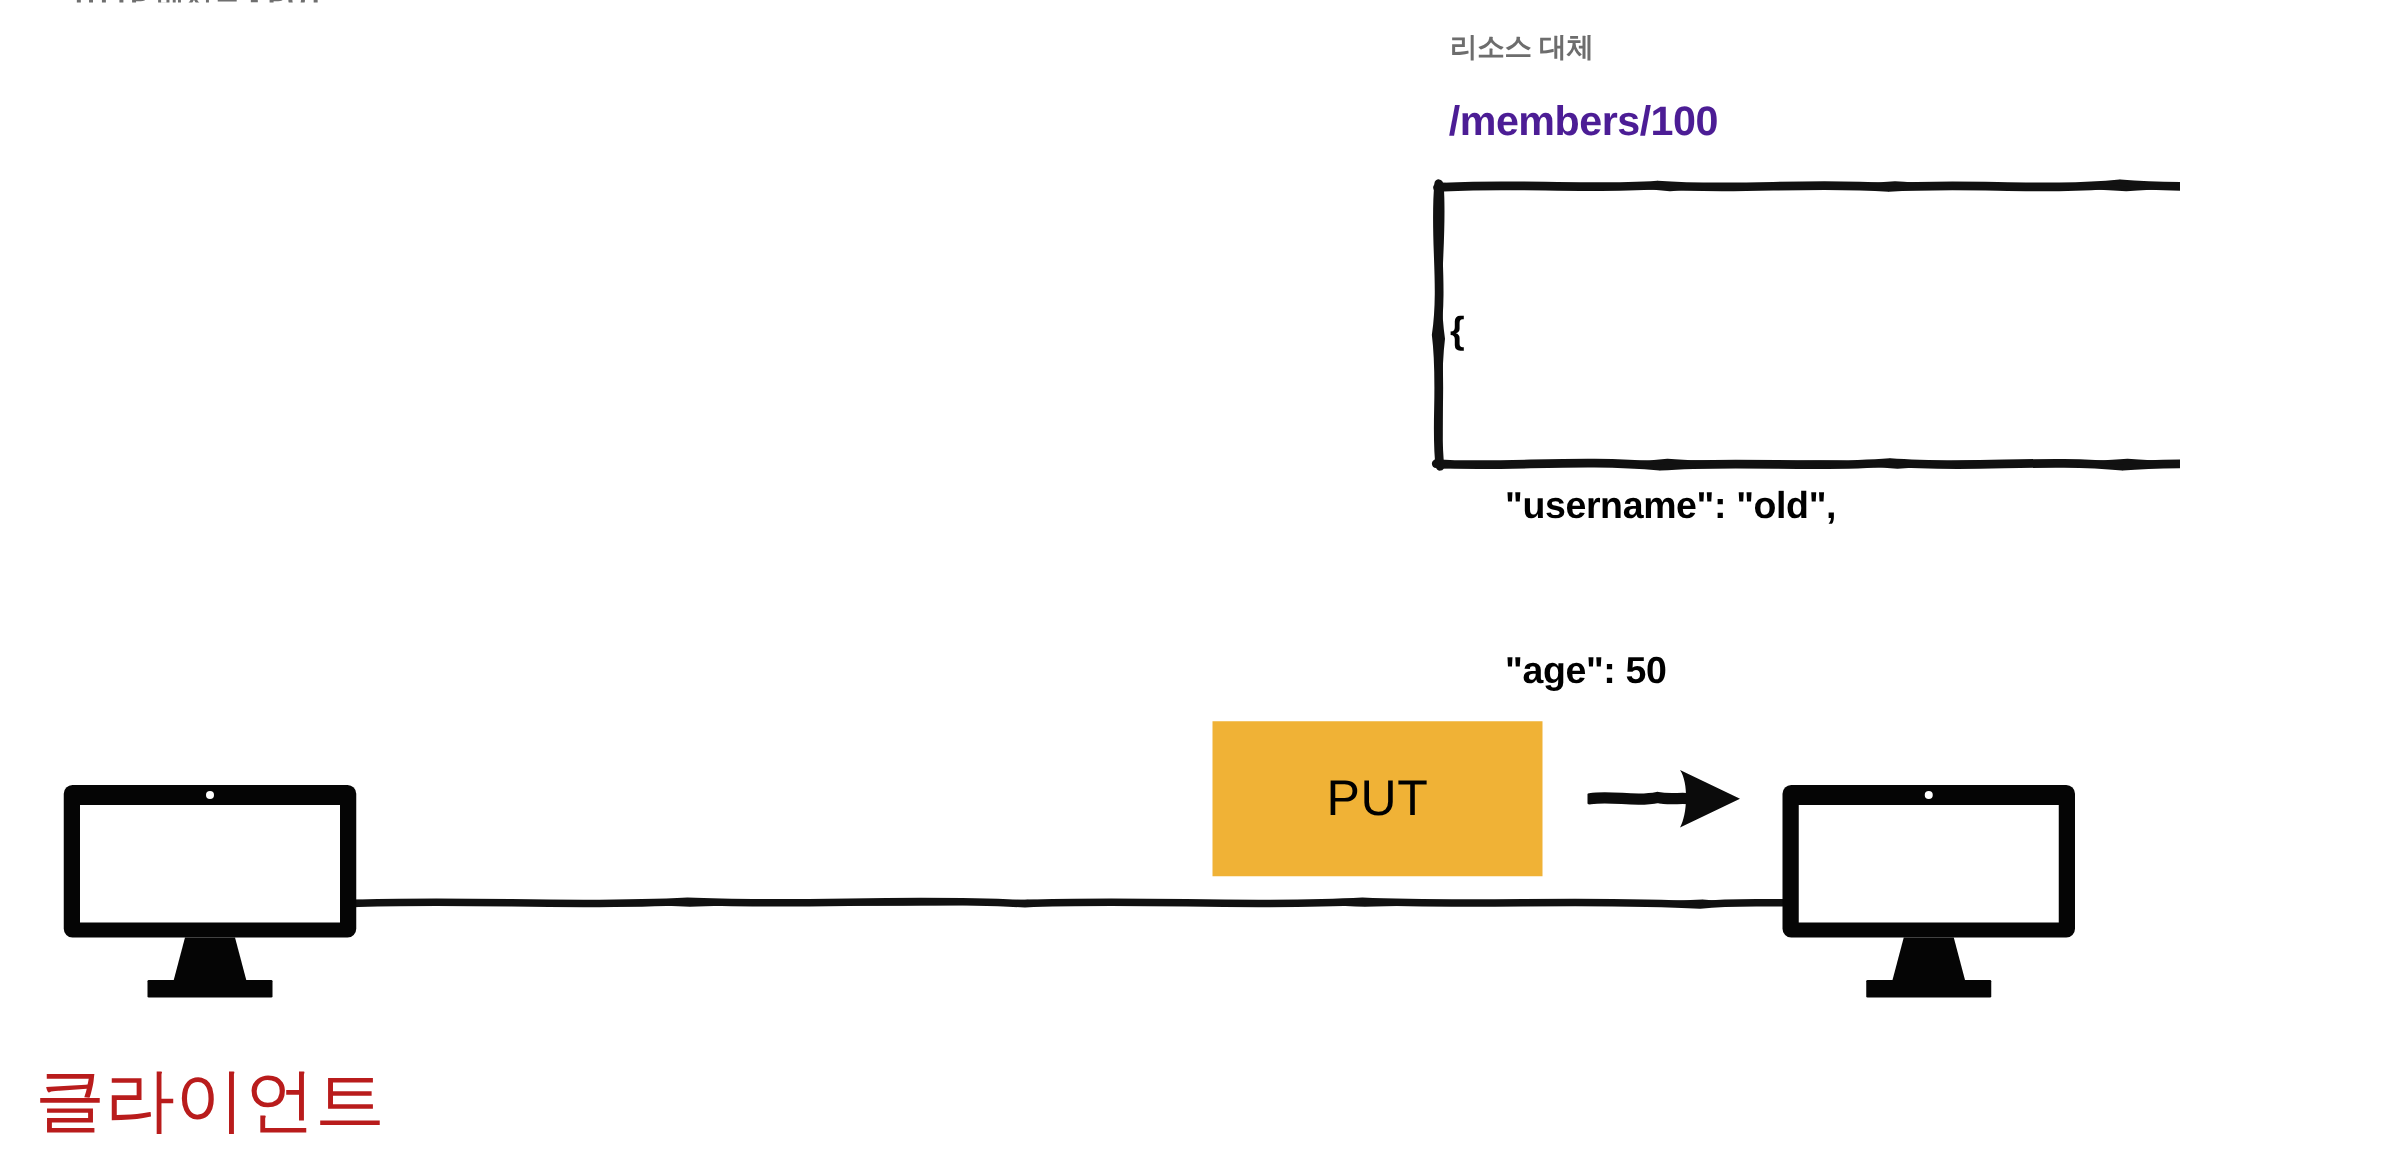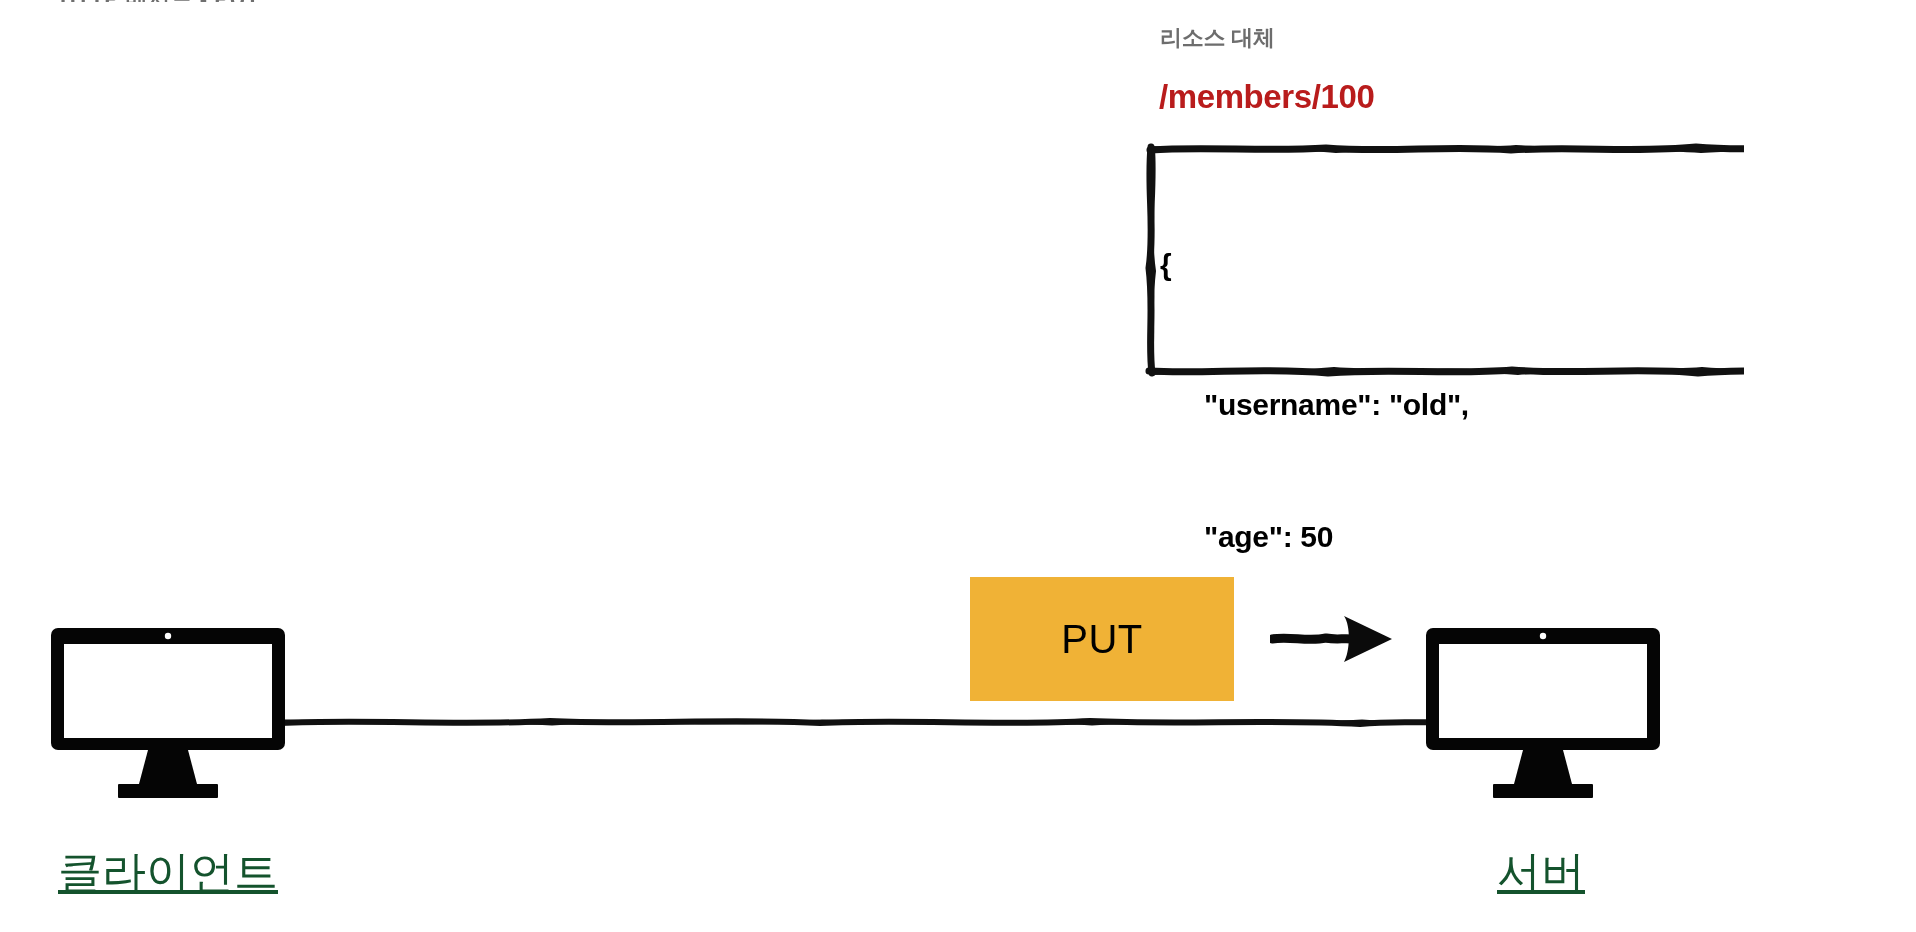--- a/index.html
+++ b/index.html
@@ -44,21 +44,21 @@
     color: #6d6d6d;
     letter-spacing: -0.2px;
     white-space: nowrap;
   }
   .annot-path {
     position: absolute;
     left: 1159px;
     top: 78px;
     font-size: 33px;
     font-weight: bold;
-    color: #b91c1c;
+    color: #4c1d95;
     letter-spacing: -0.4px;
     white-space: nowrap;
   }
 
   
   .json-box {
     position: absolute;
     left: 1146px;
     top: 143px;
     width: 730px;
@@ -90,26 +90,25 @@
 
   
   .monitor {
     position: absolute;
     width: 236px;
     height: 176px;
   }
   .monitor svg { display: block; width: 100%; height: 100%; }
   .node-label {
     position: absolute;
-    font-size: 44px;
+    font-size: 56px;
     font-weight: normal;
-    color: #14532d;
+    color: #b91c1c;
     white-space: nowrap;
     text-align: center;
-    text-decoration: underline;
   }
   #client-monitor { left: 50px; top: 624px; }
   #client-label   { left: 0px;  top: 843px; width: 336px; }
   #server-monitor { left: 1425px; top: 624px; }
   #server-label   { left: 1361px; top: 843px; width: 360px; }
 
   
   .connector {
     position: absolute;
     left: 280px;
@@ -220,15 +219,14 @@
   <div class="monitor" id="server-monitor">
     <svg viewBox="0 0 236 176" xmlns="http://www.w3.org/2000/svg">
       <path d="M8,4 h220 a7,7 0 0 1 7,7 v108 a7,7 0 0 1 -7,7 h-220
                a7,7 0 0 1 -7,-7 v-108 a7,7 0 0 1 7,-7 z" fill="#050505"></path>
       <rect x="14" y="20" width="208" height="94" fill="#ffffff"></rect>
       <circle cx="118" cy="12" r="3.2" fill="#ffffff"></circle>
       <path d="M98,126 h40 l9,34 h-58 z" fill="#050505"></path>
       <rect x="68" y="160" width="100" height="14" rx="1" fill="#050505"></rect>
     </svg>
   </div>
-  <div class="node-label" id="server-label">서버</div>
 
 </div>
 
 </body></html>

